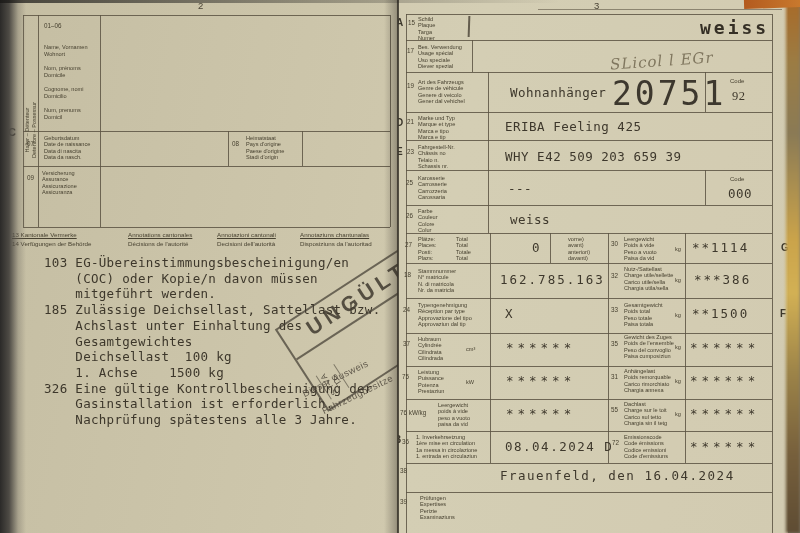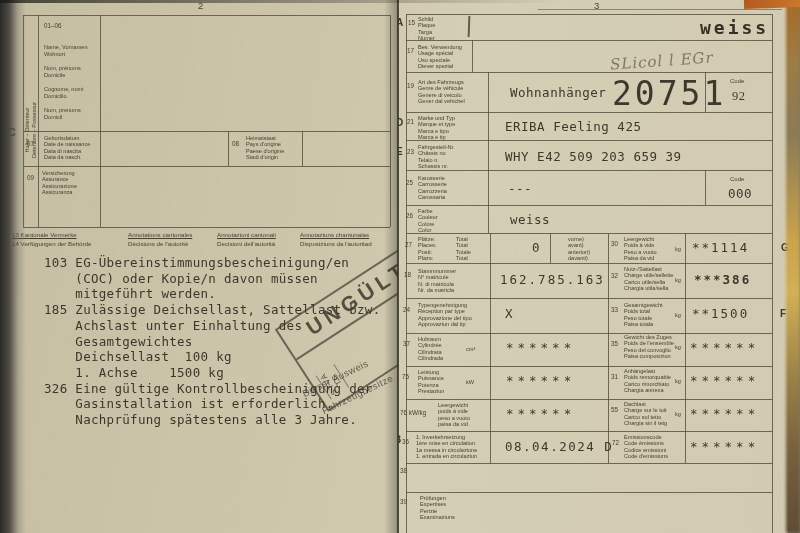--- a/index.html
+++ b/index.html
@@ -266,21 +266,21 @@
 N° matricule
 N. di matricola
 Nr. da matricla</div>
     <div class="tw" style="left:102px;top:272px;letter-spacing:2px;">162.785.163</div>
     <div class="num" style="left:213px;top:272px;">32</div>
     <div class="lab" style="left:226px;top:266px;width:56px;">Nutz-/Sattellast
 Charge utile/sellette
 Carico utile/sella
 Chargia utila/sella</div>
     <div class="lab" style="left:277px;top:277px;">kg</div>
-    <div class="tw" style="left:296px;top:272px;letter-spacing:2px;font-weight:bold;">***386</div>
+    <div class="tw" style="left:296px;top:272px;letter-spacing:2px;">***386</div>
 
     <div class="num" style="left:5px;top:306px;">24</div>
     <div class="lab" style="left:20px;top:302px;width:72px;">Typengenehmigung
 Réception par type
 Approvazione del tipo
 Approvaziun dal tip</div>
     <div class="tw" style="left:107px;top:306px;">X</div>
     <div class="num" style="left:213px;top:306px;">33</div>
     <div class="lab" style="left:226px;top:302px;width:52px;">Gesamtgewicht
 Poids total
@@ -340,20 +340,21 @@
 1. entrada en circulaziun</div>
     <div class="tw" style="left:107px;top:439px;letter-spacing:1.5px;">08.04.2024 D</div>
     <div class="num" style="left:214px;top:439px;">72</div>
     <div class="lab" style="left:226px;top:434px;width:56px;">Emissionscode
 Code émissions
 Codice emissioni
 Code d'emissiuns</div>
     <div class="tw stars" style="left:292px;top:439px;">******</div>
 
     <div class="num" style="left:2px;top:467px;">38</div>
+    <div class="tw" style="left:102px;top:468px;letter-spacing:1.5px;">Frauenfeld, den 16.04.2024</div>
 
     <div class="num" style="left:2px;top:498px;">39</div>
     <div class="lab" style="left:22px;top:495px;width:60px;">Prüfungen
 Expertises
 Perizie
 Examinaziuns</div>
   </div>
 
   <div class="fold"></div>
   <div class="foldline"></div>

